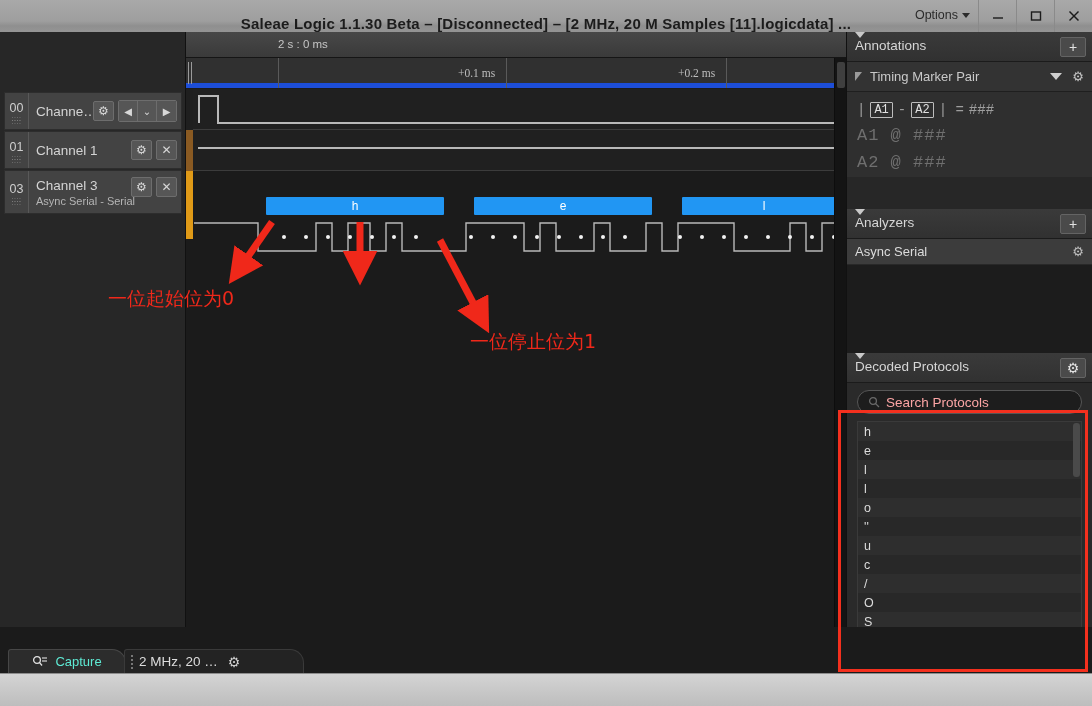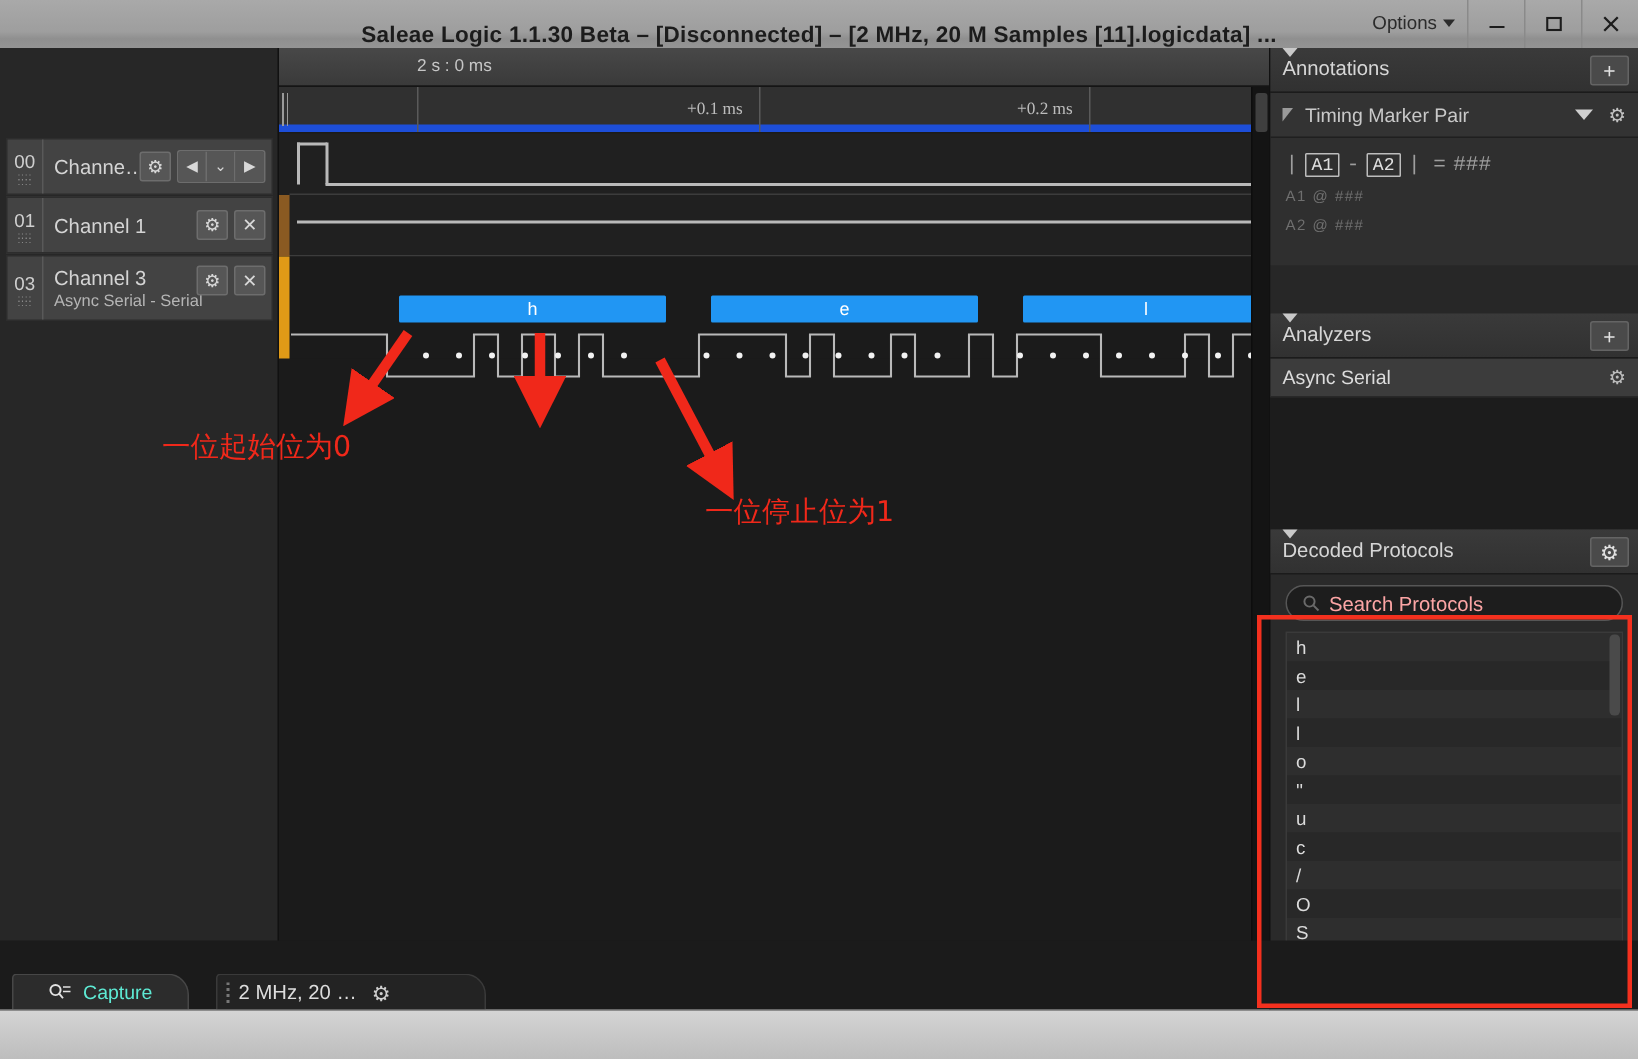--- a/index.html
+++ b/index.html
@@ -141,21 +141,21 @@
     position: relative; height: 30px; background: #333; border-bottom: 1px solid #1f1f1f;
     display: flex; align-items: center; padding-left: 8px;
   }
   .flag { width: 0; height: 0; border-left: 7px solid #9a9a9a; border-bottom: 9px solid transparent; margin-right: 8px; }
   .marker-name { font-size: 13px; color: #c9c9c9; flex: 1; }
   .marker-caret { width:0;height:0;border-left:6px solid transparent;border-right:6px solid transparent;border-top:7px solid #cfcfcf; margin-right: 10px; }
 
   .ann-body { padding: 10px 0 0 10px; background: #2f2f2f; }
   .ann-eq { font-size: 14px; color: #9e9e9e; display: flex; align-items: center; gap: 5px; margin-bottom: 8px; font-family:"Liberation Mono", monospace; }
   .boxtag { border: 1px solid #bdbdbd; color: #e0e0e0; padding: 0 3px; font-size: 12px; border-radius: 1px; }
-  .ann-line { font-size: 10px; color: #6f6f6f; margin-bottom: 8px; font-family:Liberation Sans, sans-serif; letter-spacing: 1px; }
+  .ann-line { font-size: 17px; color: #6f6f6f; margin-bottom: 8px; font-family:Liberation Mono, monospace; letter-spacing: 1px; }
 
   .analyzer-item {
     height: 26px; background: #3c3c3c; display: flex; align-items: center;
     padding: 0 8px; border-bottom: 1px solid #282828;
   }
   .analyzer-name { flex: 1; font-size: 13px; color: #dcdcdc; }
 
   .search-box {
     margin: 7px 10px 0 10px; height: 24px; background: #1d1d1d;
     border: 1px solid #565656; border-radius: 12px; display: flex; align-items: center; padding-left: 10px; gap: 6px;
@@ -181,21 +181,21 @@
   .hsc-knob { position: absolute; left: 397px; top: 4px; width: 14px; height: 14px; border-radius: 50%; background: #5b5b5b; }
 
   .statusbar { position: absolute; left: 0; top: 627px; width: 1092px; height: 46px; background: #1b1b1b; }
   .tab-capture {
     position: absolute; left: 8px; top: 22px; height: 24px; width: 118px;
     background: #2c2c2c; border: 1px solid #474747; border-bottom: none;
     border-radius: 3px 14px 0 0; display: flex; align-items: center; justify-content: center; gap: 7px;
   }
   .tab-capture .lbl { font-size: 13px; color: #5eead4; }
   .tab-rate {
-    position: absolute; left: 144px; top: 22px; height: 24px; width: 180px;
+    position: absolute; left: 124px; top: 22px; height: 24px; width: 180px;
     background: #232323; border: 1px solid #3a3a3a; border-bottom: none;
     border-radius: 3px 14px 0 0; display: flex; align-items: center; gap: 10px; padding-left: 14px;
   }
   .tab-rate .lbl { font-size: 13.5px; color: #dddddd; }
   .dots-v { position: absolute; left: 6px; top: 5px; width: 2px; height: 14px;
             background: repeating-linear-gradient(to bottom, #777 0 2px, transparent 2px 4px); }
   .footer { position: absolute; left: 0; top: 673px; width: 1092px; height: 33px;
             background: linear-gradient(to bottom,#d4d4d4,#bdbdbd); border-top: 1px solid #8d8d8d; }
 </style>
 </head>

